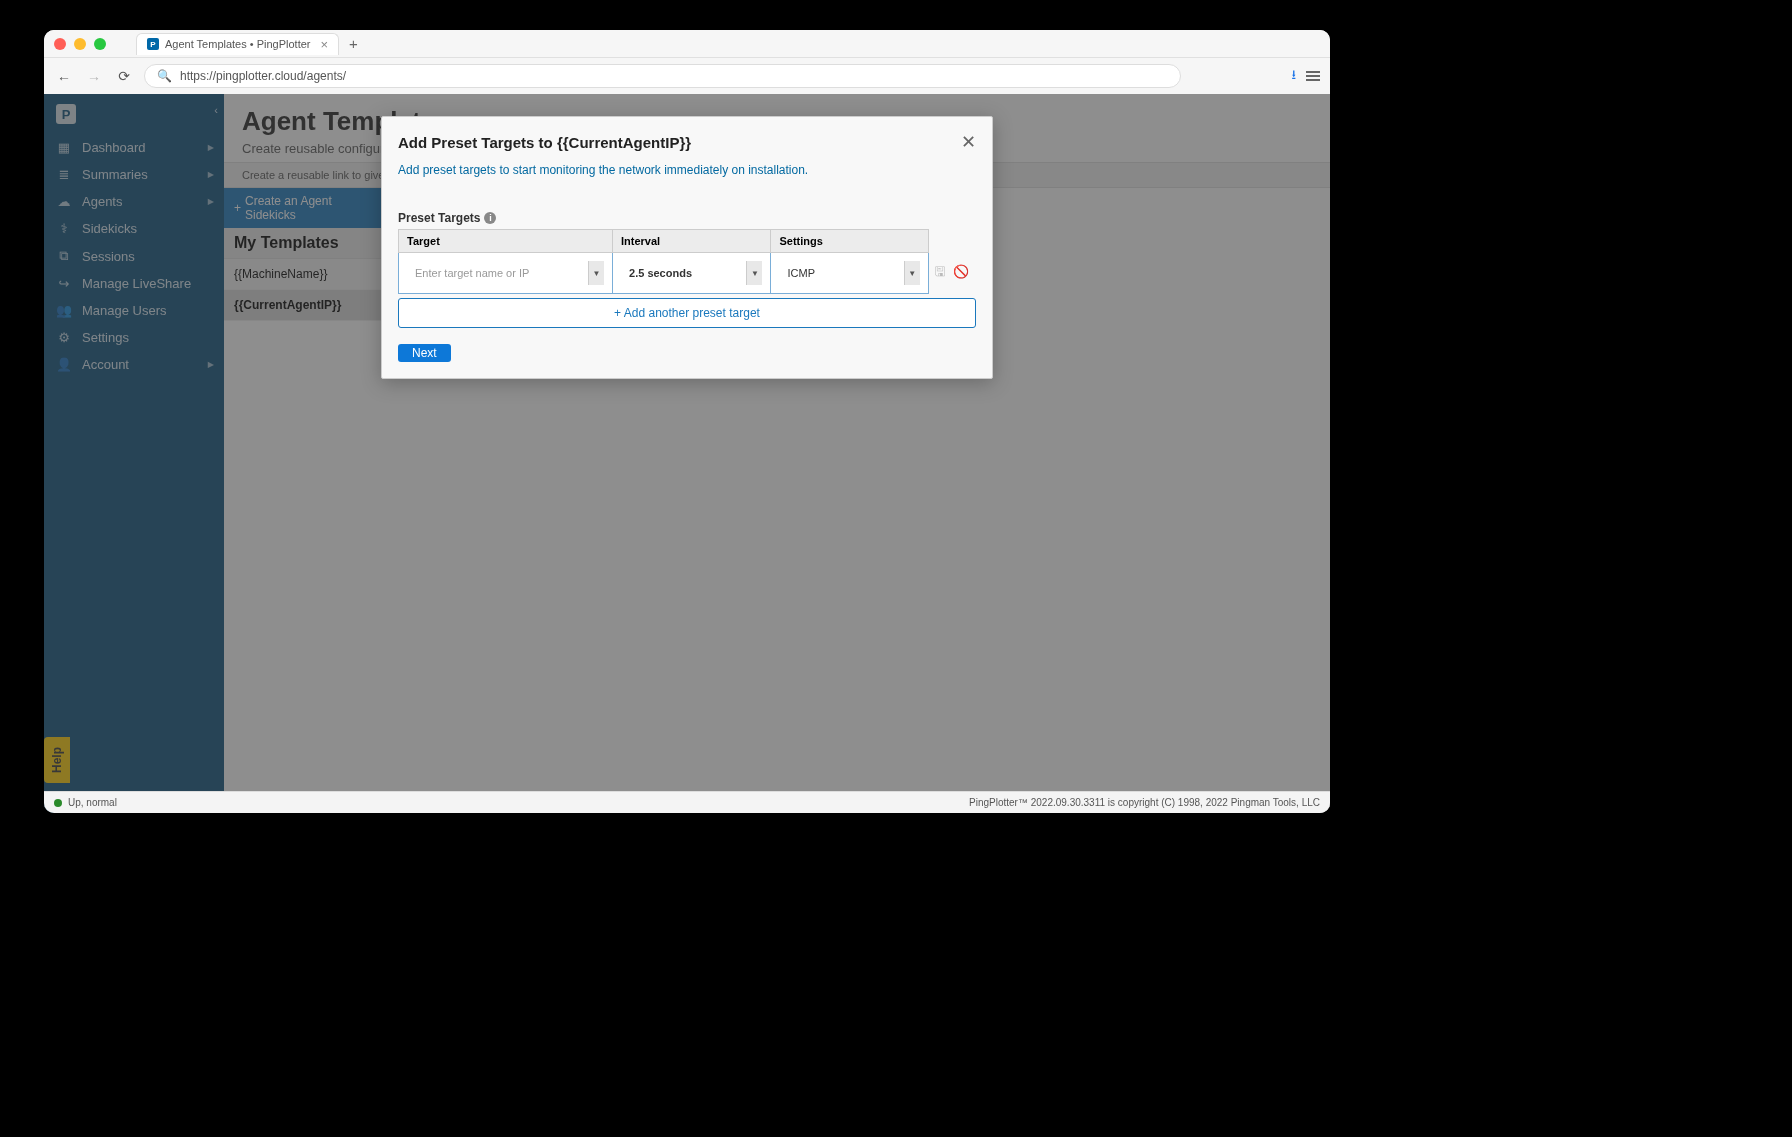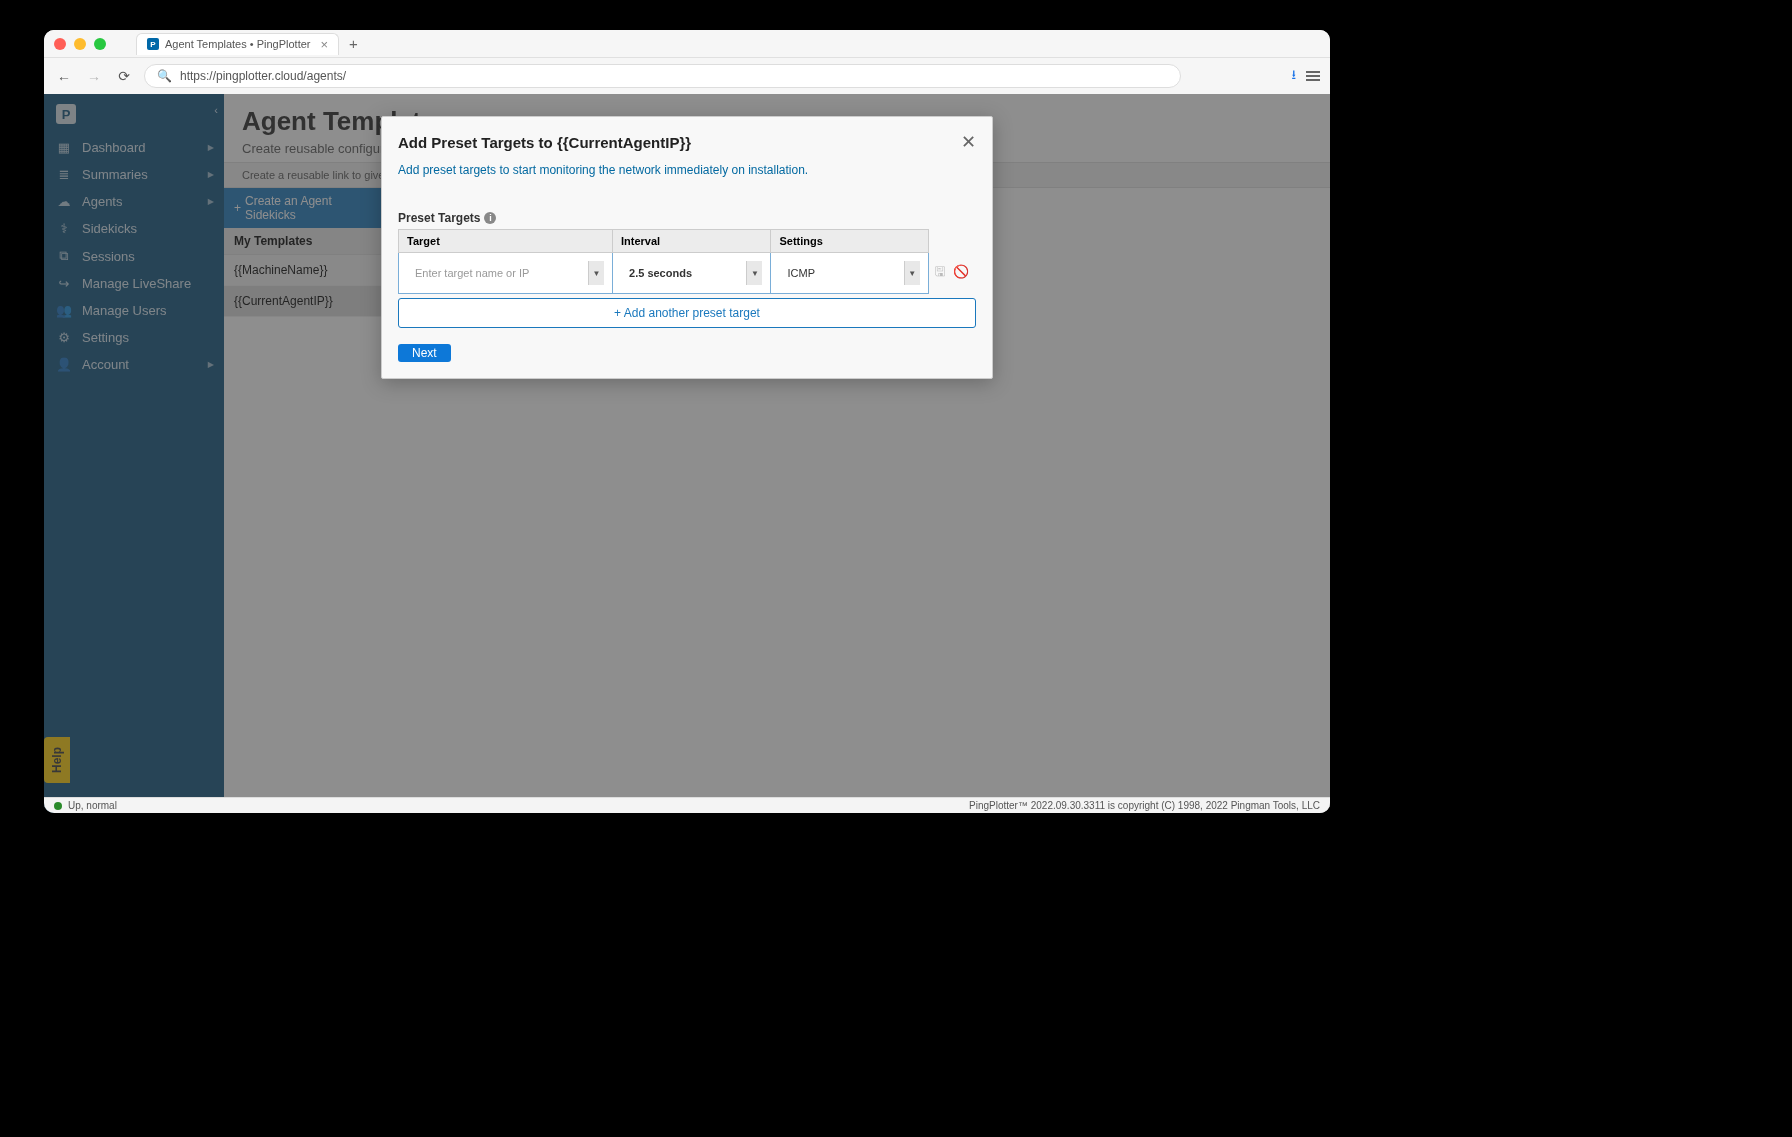--- a/index.html
+++ b/index.html
@@ -178,38 +178,38 @@
   padding: 6px 10px;
   font-size: 12px;
   display: flex;
   align-items: center;
   gap: 4px;
   cursor: pointer;
 }
 .mytemplates-hdr {
   background: #e9e9e9;
   padding: 6px 10px;
-  font-size: 12px;
+  font-size: 16px;
   font-weight: bold;
   border-bottom: 1px solid #ddd;
 }
 .template-item {
   padding: 8px 10px;
   font-size: 12px;
   border-bottom: 1px solid #eee;
   cursor: pointer;
   background: #f4f4f4;
 }
-.template-item.selected { background: #d9d9d9; }
+.template-item.selected { background: #d9d9d9; font-weight: bold; }
 .statusbar {
   position: absolute;
   bottom: 0;
   left: 0;
   right: 0;
-  height: 16px;
+  height: 22px;
   background: #f4f4f4;
   border-top: 1px solid #ddd;
   display: flex;
   align-items: center;
   padding: 0 10px;
   font-size: 10px;
   color: #555;
 }
 .status-dot { width: 8px; height: 8px; border-radius: 50%; background: #2a8a2a; margin-right: 6px; }
 .status-right { margin-left: auto; }

